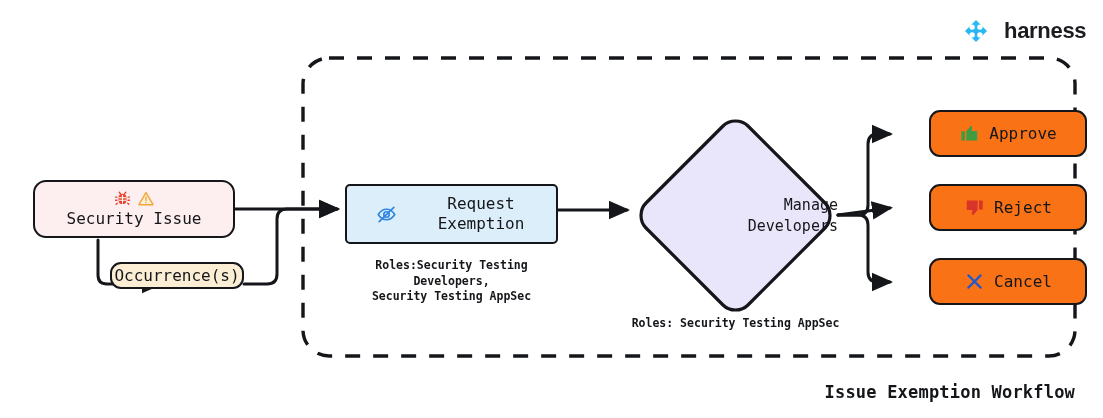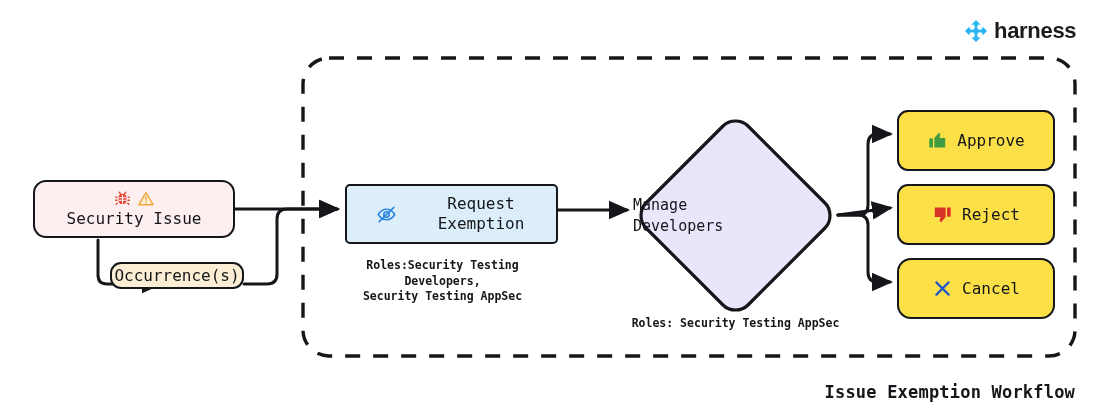--- a/index.html
+++ b/index.html
@@ -24,21 +24,21 @@
     pointer-events: none;
   }
 
   
   .brand {
     position: absolute;
     left: 963px;
     top: 18px;
     display: flex;
     align-items: center;
-    gap: 5px;
+    gap: 15px;
   }
   .brand-mark { width: 26px; height: 26px; display: block; }
   .brand-word {
     font-family: "Liberation Sans", sans-serif;
     font-size: 22px;
     font-weight: 700;
     color: #1b1b20;
     letter-spacing: -0.3px;
     line-height: 1;
   }
@@ -78,59 +78,59 @@
   }
 
   #node-request-exemption {
     left: 345px; top: 184px; width: 213px; height: 60px;
     background: #ddeefb;
     border-radius: 5px;
     padding-left: 29px;
   }
 
   .outcome {
-    left: 897px; width: 158px; height: 61px;
-    background: #fde047;
+    left: 929px; width: 158px; height: 47px;
+    background: #f97316;
   }
   #node-approve { top: 110px; }
   #node-reject  { top: 184px; justify-content: center; }
-  #node-cancel  { top: 258px; border-radius: 14px; }
+  #node-cancel  { top: 258px; }
 
   
   #node-manage-exemption {
     position: absolute;
     left: 633px; top: 113px;
     width: 205px; height: 205px;
   }
   #node-manage-exemption svg { position: absolute; left: 0; top: 0; }
   #node-manage-exemption .dlabel {
     position: absolute;
     left: 0; top: 0;
     width: 205px; height: 205px;
     display: flex;
     flex-direction: column;
-    align-items: flex-start;
+    align-items: flex-end;
     justify-content: center;
     font-size: 15px;
     line-height: 1.35;
     color: #14161a;
     text-align: center;
   }
 
   
   .caption {
     position: absolute;
     font-size: 11.5px;
     font-weight: 700;
     line-height: 1.35;
     color: #14161a;
     text-align: center;
     white-space: pre-line;
   }
-  #caption-request { left: 336px; top: 258px; width: 213px; }
+  #caption-request { left: 345px; top: 258px; width: 213px; }
   #caption-manage  { left: 618px; top: 316px; width: 235px; }
 
   #diagram-title {
     position: absolute;
     right: 28px;
     top: 382px;
     font-size: 17px;
     font-weight: 700;
     color: #14161a;
     letter-spacing: 0.2px;

